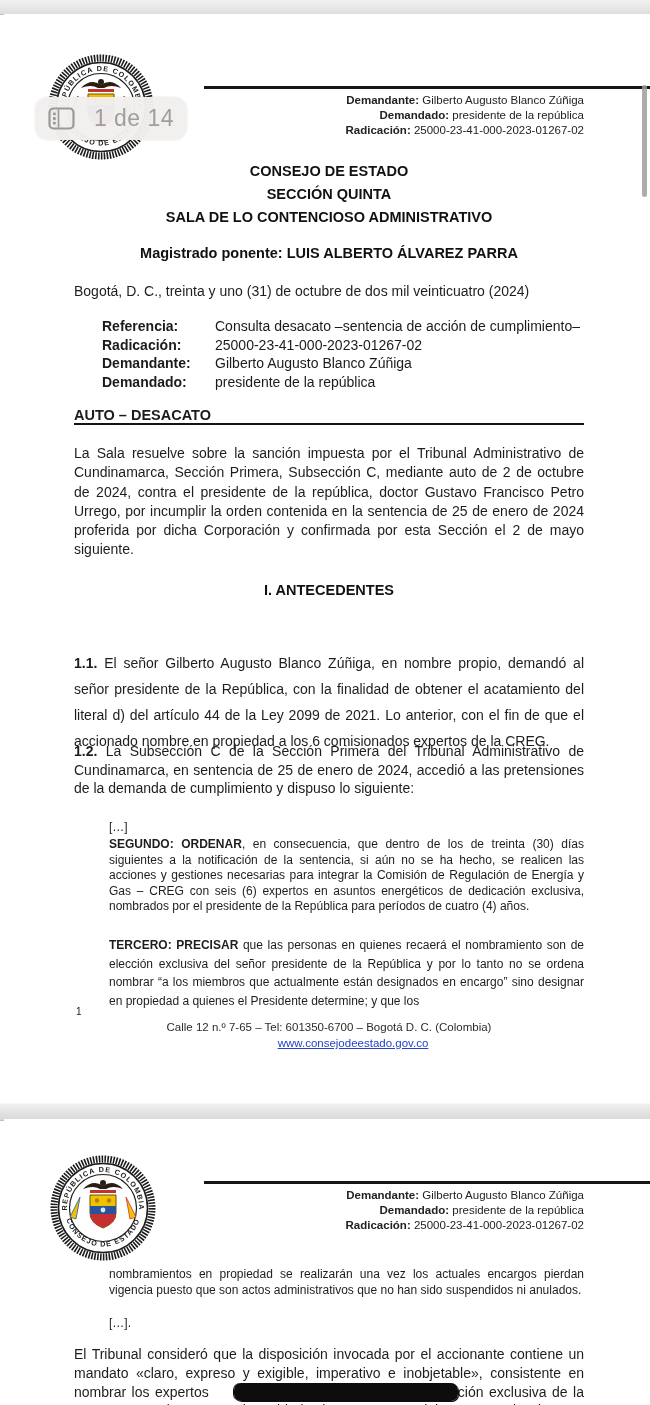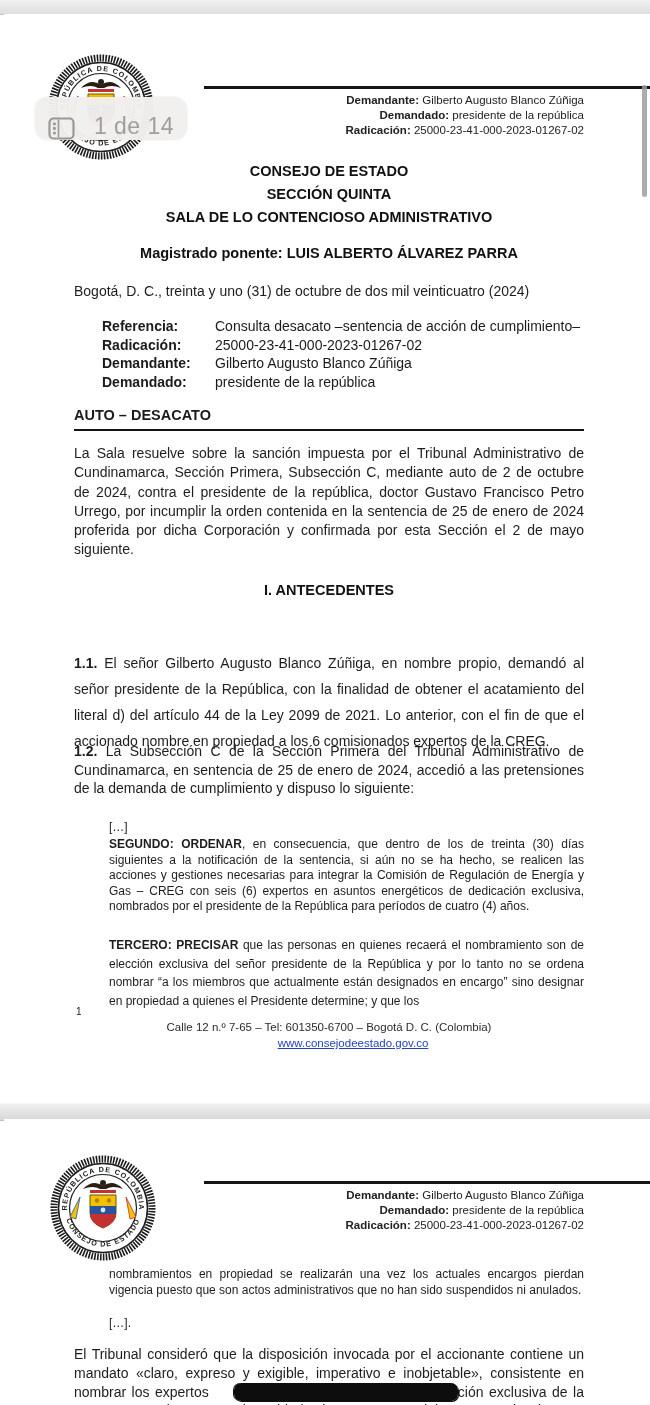--- a/index.html
+++ b/index.html
@@ -25,34 +25,34 @@
   
   .seal{position:absolute;}
   .hdr-rule{position:absolute;right:0;height:3px;background:#151515;}
   .hdr-block{position:absolute;right:70px;text-align:right;font-size:11.5px;line-height:15px;color:#222;}
   .hdr-block b{font-weight:bold;}
 
   
   .pill{
     position:absolute;left:31px;top:83px;width:152px;height:43px;z-index:9;
     background:rgba(241,240,238,0.97);border-radius:13px;
-    display:flex;align-items:flex-end;justify-content:center;gap:19px;
+    display:flex;align-items:center;justify-content:center;gap:19px;
     box-shadow:0 0 2px rgba(0,0,0,0.12);
   }
   .pill-label{font-size:23px;color:#9f9e9b;letter-spacing:0.5px;}
 
   
   .abs{position:absolute;}
   .center{left:0;right:0;text-align:center;}
   .bt{font-weight:bold;font-size:14.5px;line-height:23px;color:#111;}
   .body-t{font-size:14px;line-height:19.3px;text-align:justify;color:#1d1d1d;}
   .quote-t{font-size:12px;text-align:justify;color:#1d1d1d;}
   .ref-row{display:flex;font-size:14px;line-height:18.5px;padding-left:28px;}
   .ref-label{font-weight:bold;width:113px;flex:none;}
-  .auto-h{font-weight:bold;font-size:14.5px;border-bottom:2.5px solid #141414;padding-bottom:6px;}
+  .auto-h{font-weight:bold;font-size:14.5px;border-bottom:2.5px solid #141414;}
   .fineprint{font-size:11.5px;color:#2b2b2b;}
   .link{color:#2442c8;text-decoration:underline;margin-left:48px;}
   .redacted{
     background:#0d0d0d;color:transparent;border-radius:7px;padding:1px 4px;
     box-shadow:1px 1px 0 #0d0d0d,-1px 0 0 #0d0d0d;
     margin-left:20px;
   }
   .scrollbar{
     position:absolute;right:3px;top:85px;width:5px;height:112px;
     background:#9d9d9d;border-radius:3px;opacity:.85;z-index:20;

